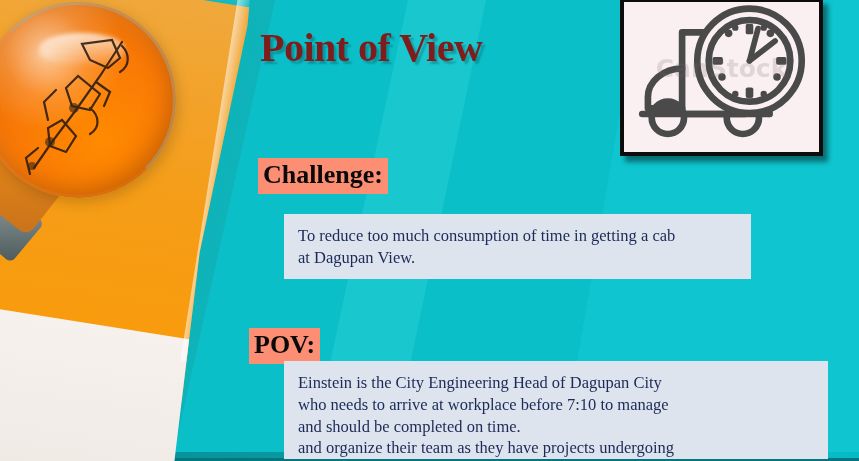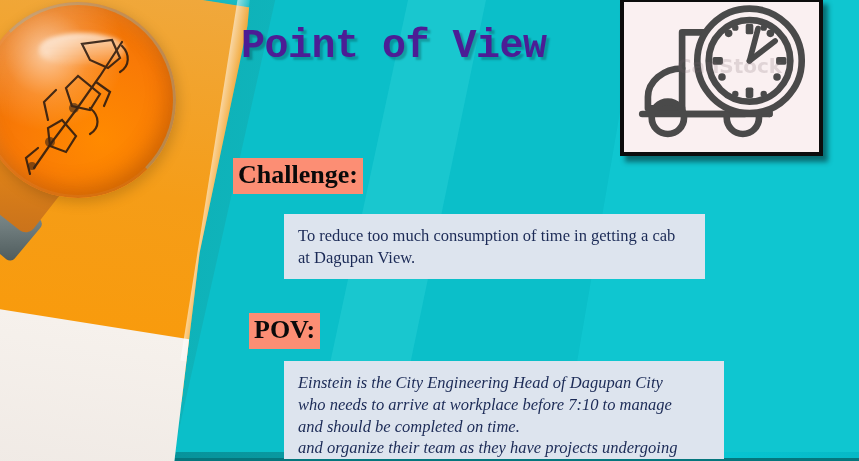--- a/index.html
+++ b/index.html
@@ -176,92 +176,91 @@
     position: absolute;
     top: 26px;
     left: 6px;
     width: 150px;
     height: 170px;
   }
 
   
   .title {
     position: absolute;
-    left: 241px;
+    left: 260px;
     top: 24px;
-    font-family: Liberation Mono, monospace;
+    font-family: Liberation Serif, serif;
     font-weight: bold;
     font-size: 40px;
     letter-spacing: -0.5px;
-    color: #4c1d95;
+    color: #7f1d1d;
     text-shadow: 3px 3px 2px rgba(0,0,0,0.22);
     white-space: nowrap;
   }
 
   
   .label-chip {
     position: absolute;
     background: #fc8e74;
     color: #0a0a0a;
     font-family: "Liberation Serif", serif;
     font-weight: bold;
     font-size: 26px;
     line-height: 1.18;
     padding: 2px 5px 3px 5px;
     white-space: nowrap;
   }
-  .label-challenge { left: 233px; top: 158px; }
-  .label-pov { left: 249px; top: 313px; }
+  .label-challenge { left: 258px; top: 158px; }
+  .label-pov { left: 249px; top: 328px; }
 
   
   .textbox {
     position: absolute;
     background: #dde4ee;
     color: #1b2a56;
     font-family: "Liberation Serif", serif;
     font-size: 16.5px;
     line-height: 1.32;
     padding: 11px 14px 10px 14px;
   }
   .box-challenge {
     left: 284px;
     top: 214px;
-    width: 421px;
+    width: 467px;
   }
   .box-pov {
     left: 284px;
     top: 361px;
-    width: 440px;
+    width: 544px;
     padding-bottom: 0;
-    font-style: italic;
   }
   .textbox p { margin: 0; }
 
   
   .truck-frame {
     position: absolute;
     left: 620px;
     top: -2px;
     width: 203px;
     height: 158px;
     background: #faf0f1;
     border: 4px solid #0c0c0c;
     box-shadow: 5px 6px 5px rgba(0,0,0,0.45);
     overflow: hidden;
   }
   .truck-svg { display: block; width: 100%; height: 100%; }
   .watermark {
     position: absolute;
-    left: 8px;
+    left: 0;
     top: 52px;
     width: 195px;
     text-align: center;
     font-family: "DejaVu Sans", sans-serif;
     font-weight: bold;
-    font-size: 20px;
+    font-size: 25px;
     color: rgba(120,100,110,0.20);
     letter-spacing: 0px;
     pointer-events: none;
     white-space: nowrap;
   }
 </style>
 </head>
 <body>
 
 <div class="slide">

